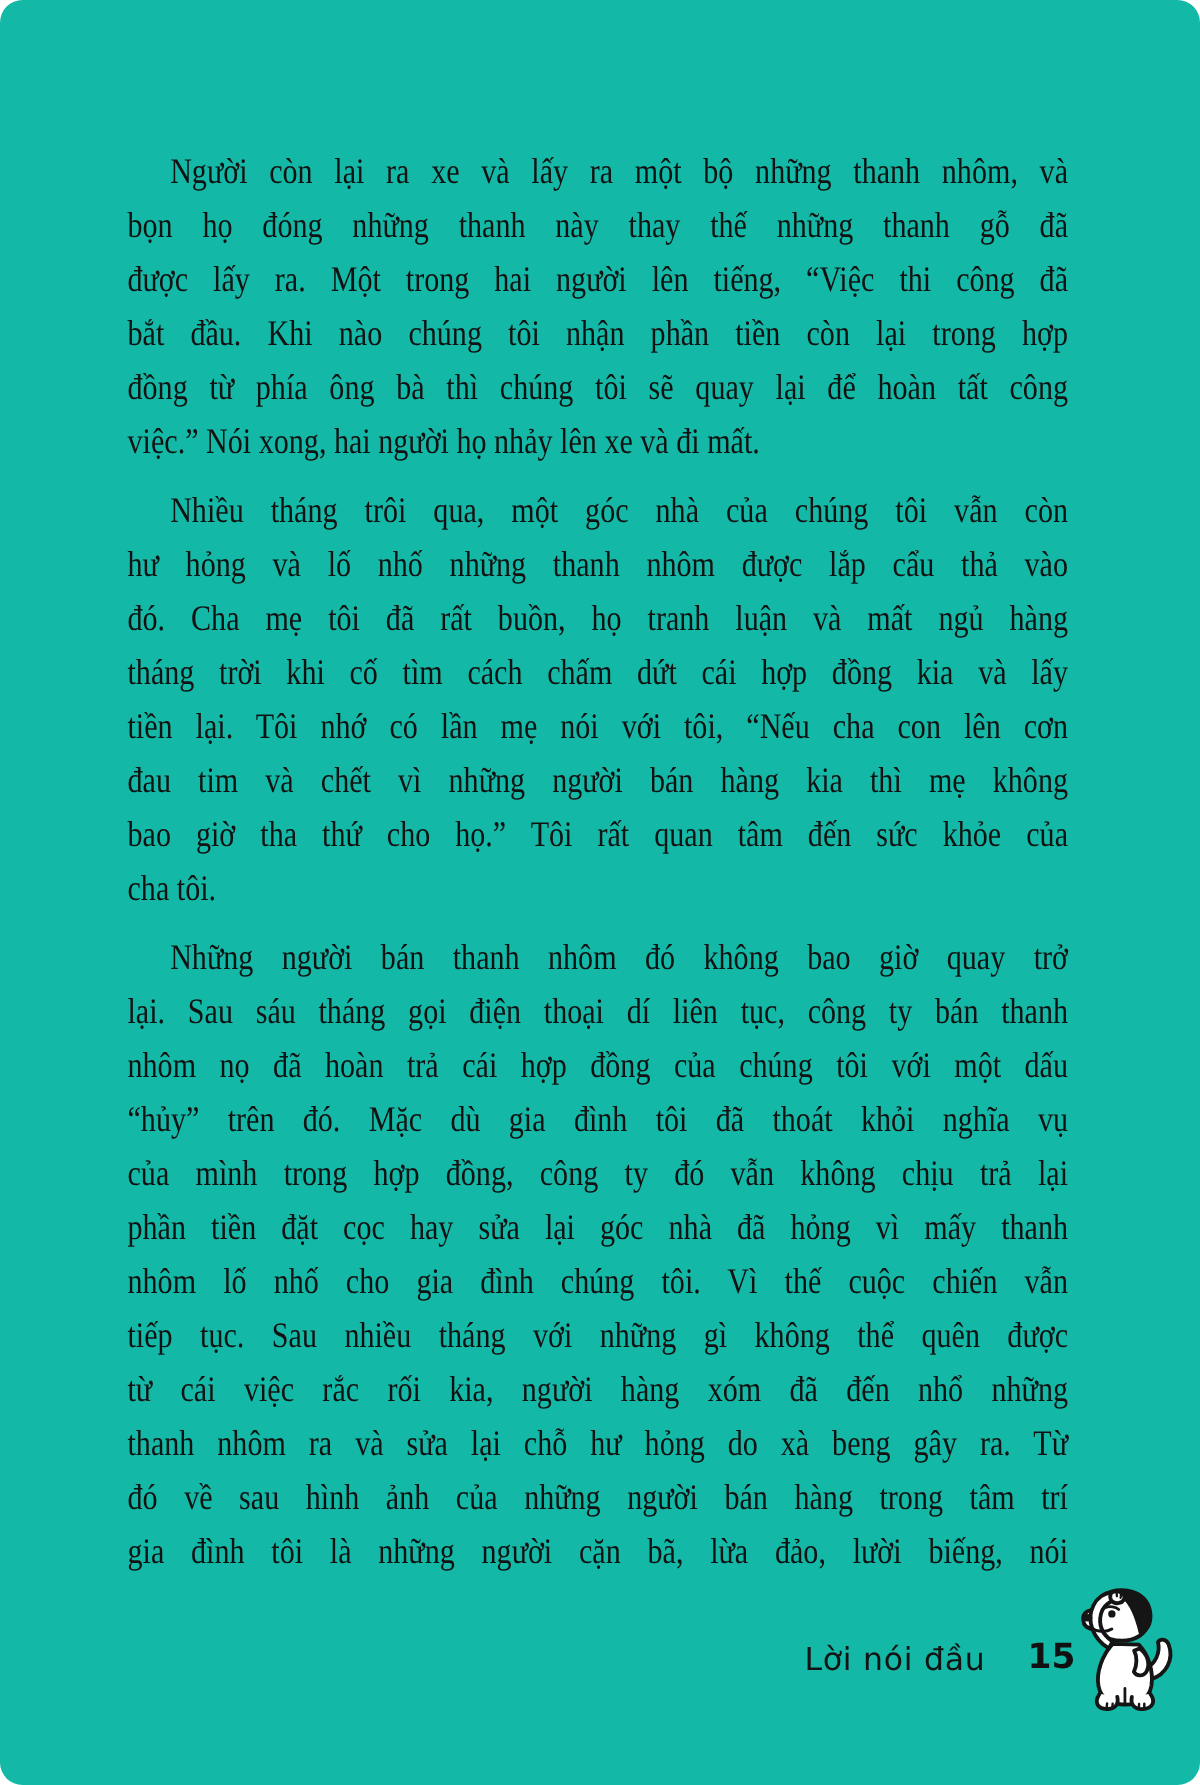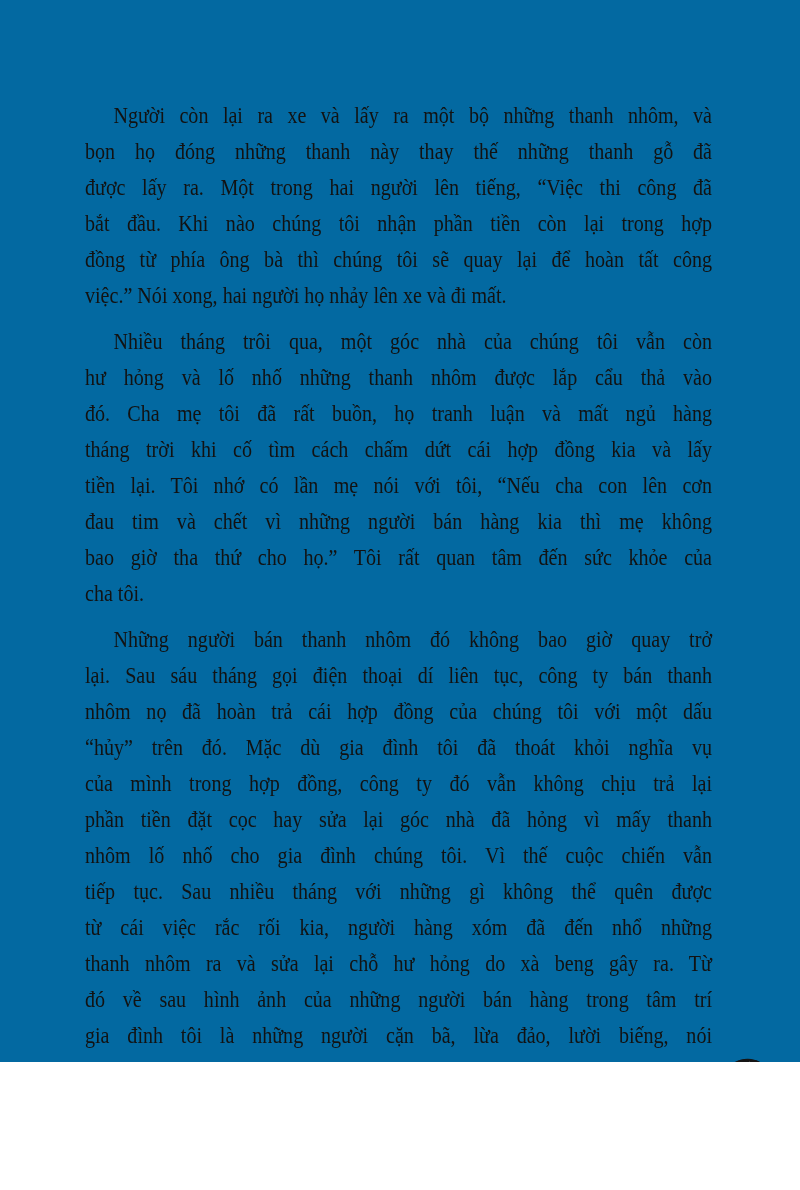--- a/index.html
+++ b/index.html
@@ -3,24 +3,25 @@
 <meta charset="utf-8">
 <style>
   html, body {
     margin: 0;
     padding: 0;
     background: #ffffff;
   }
   .page {
     position: relative;
     width: 800px;
-    height: 1062px;
-    background: #0369a1;
+    height: 1190px;
+    background: #14b8a6;
     overflow: hidden;
     font-family: "Liberation Serif", serif;
+    border-radius: 15px;
   }
   
   .text-block {
     position: absolute;
     left: 85px;
     top: 97px;
     width: 750px;               
     transform: scaleX(0.836);   
     transform-origin: 0 0;
     color: #121212;

